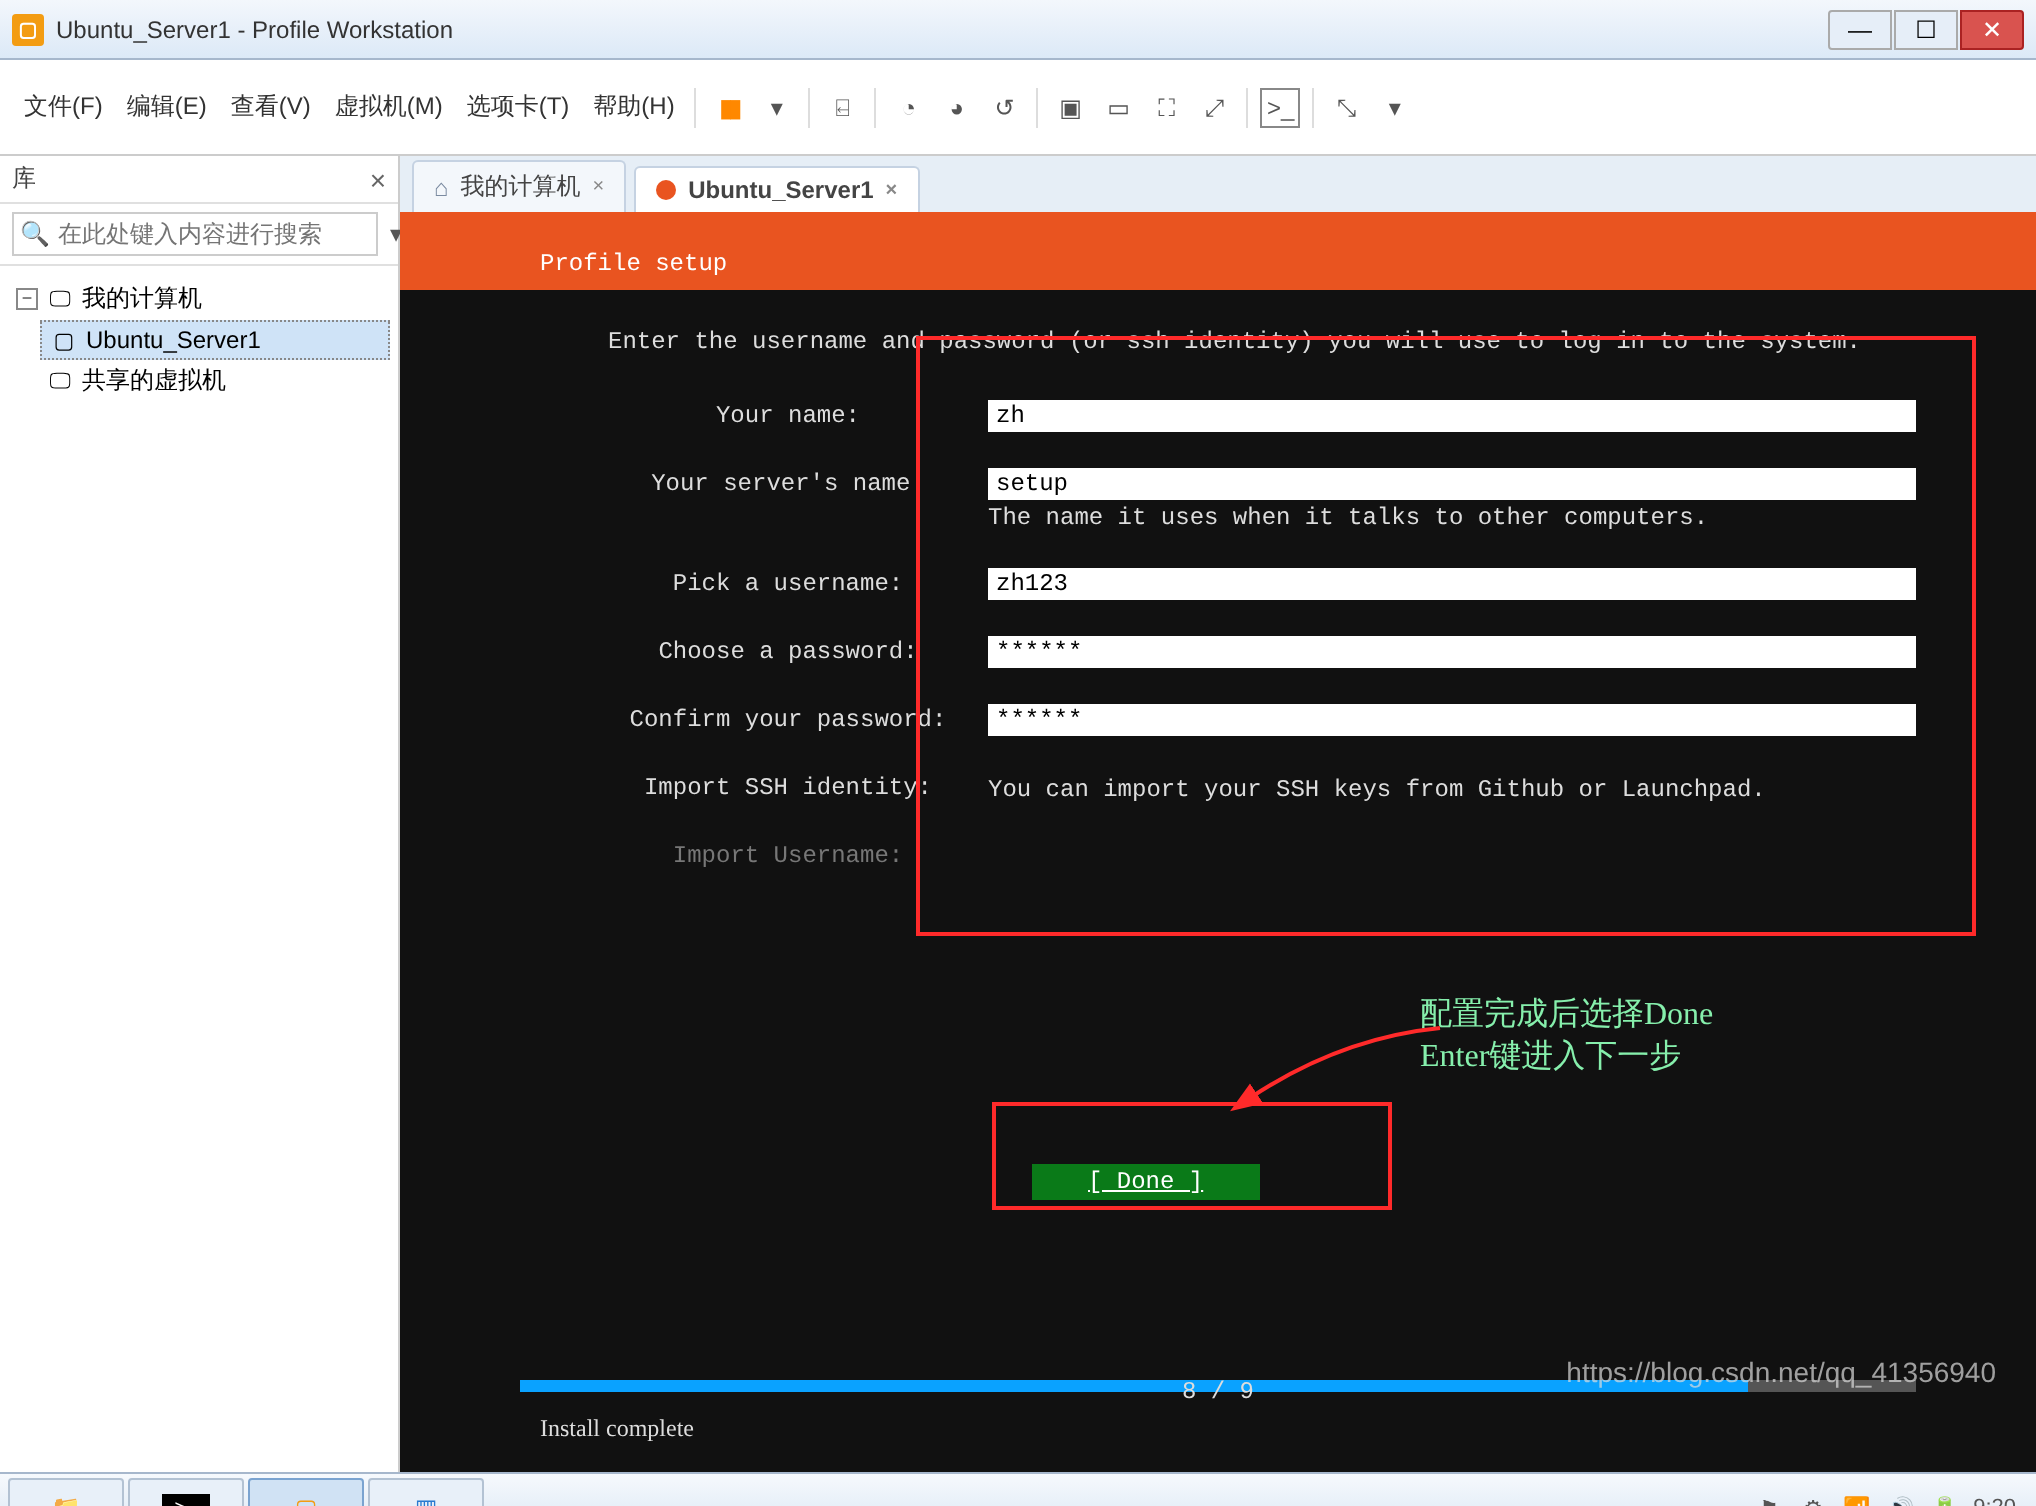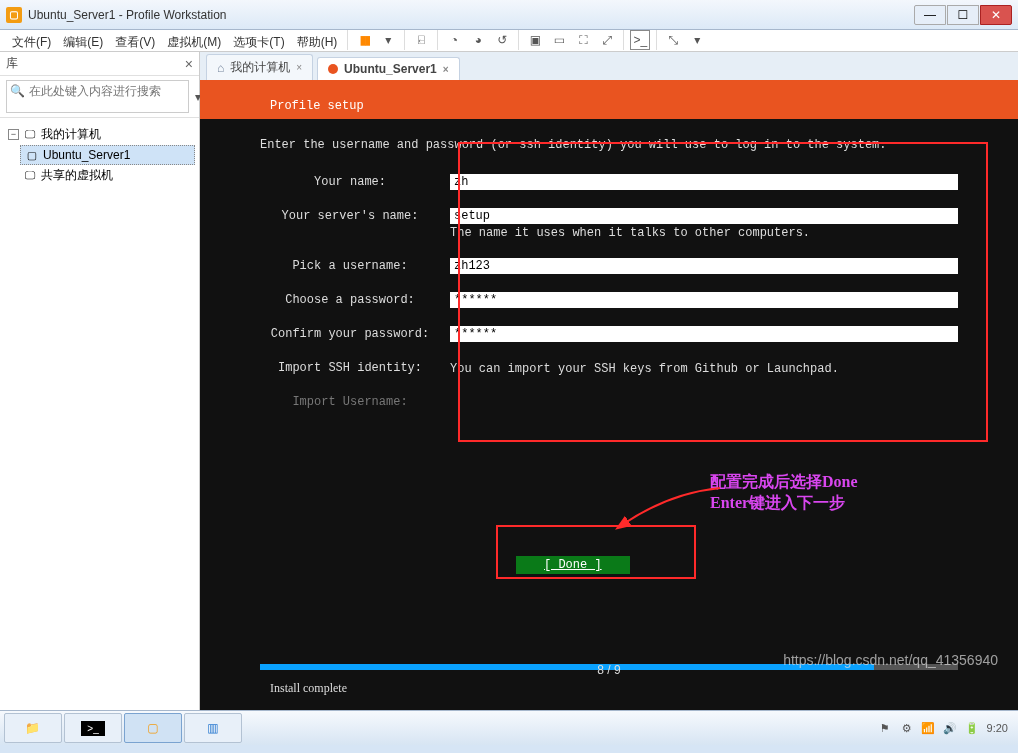--- a/index.html
+++ b/index.html
@@ -8,69 +8,69 @@
 
 .titlebar { height: 30px; background: linear-gradient(#f3f7fc, #dce9f7); border-bottom: 1px solid #a6b7cc; display: flex; align-items: center; padding: 0 6px; }
 .titlebar .app-icon { width: 16px; height: 16px; background: #f39c12; border-radius: 2px; margin-right: 6px; display: flex; align-items: center; justify-content: center; color: #fff; font-size: 10px; font-weight: bold; }
 .titlebar .title-text { flex: 1; color: #333; }
 .win-controls { display: flex; }
 .win-btn { width: 32px; height: 20px; margin-left: 1px; display: flex; align-items: center; justify-content: center; border: 1px solid #aaa; background: #e6eef8; }
 .win-btn.min { border-radius: 2px 0 0 2px; }
 .win-btn.close { background: #d9534f; color: #fff; border-radius: 0 2px 2px 0; border-color: #a22; }
 
 
-.menubar { height: 22px; background: #fff; border-bottom: 1px solid #ccc; display: flex; padding: 0 6px; gap: 0; }
+.menubar { height: 48px; background: #fff; border-bottom: 1px solid #ccc; display: flex; align-items: center; padding: 0 6px; gap: 0; }
 .menubar .menu-item { padding: 4px 6px; color: #333; cursor: default; }
 .menubar .sep { width: 1px; height: 20px; background: #ddd; margin: 0 4px; }
 .tb-icon { width: 20px; height: 20px; display: inline-flex; align-items: center; justify-content: center; color: #555; margin: 0 2px; }
 .pause-icon { color: #ff8800; font-weight: bold; letter-spacing: -2px; }
 
 
 .shell { display: flex; height: 658px; }
 .sidebar { width: 200px; background: #fff; border-right: 1px solid #ccc; display: flex; flex-direction: column; }
 .sidebar-header { display: flex; align-items: center; height: 24px; padding: 0 6px; color: #444; border-bottom: 1px solid #e0e0e0; }
 .sidebar-header .close-x { margin-left: auto; font-size: 14px; color: #666; }
 .search-row { display: flex; align-items: center; padding: 4px 6px; gap: 4px; border-bottom: 1px solid #e0e0e0; }
-.search-row input { flex: 1; border: 1px solid #ccc; padding: 3px 4px 14px 22px; font-size: 12px; }
+.search-row input { flex: 1; border: 1px solid #ccc; padding: 3px 4px 3px 22px; font-size: 12px; }
 .search-wrap { position: relative; flex: 1; }
 .search-wrap .mag { position: absolute; left: 4px; top: 4px; color: #888; }
 .tree { padding: 6px 4px; }
 .tree-node { display: flex; align-items: center; padding: 2px 2px 2px 4px; gap: 4px; }
 .tree-node.sel { background: #cfe3f7; border: 1px dotted #888; }
 .tree-indent1 { margin-left: 16px; }
 .tree-toggle { width: 11px; height: 11px; border: 1px solid #888; font-size: 9px; line-height: 9px; text-align: center; color: #444; }
 .tree-icon { width: 14px; height: 14px; display: inline-flex; align-items: center; justify-content: center; font-size: 11px; }
 
 .content { flex: 1; background: #e6eef6; display: flex; flex-direction: column; }
 .tabs { display: flex; align-items: flex-end; height: 28px; padding: 4px 6px 0; gap: 4px; }
 .tab { display: flex; align-items: center; gap: 6px; padding: 4px 10px; background: #f3f7fb; border: 1px solid #c5d2e2; border-bottom: none; border-radius: 3px 3px 0 0; color: #444; }
 .tab.active { background: #fff; font-weight: bold; }
 .tab .x { color: #888; font-size: 10px; }
 .tab .ubu-dot { width:10px;height:10px;border-radius:50%;background:#e95420;display:inline-block;}
 .tab .home-ico{color:#7a8aa0;}
 
 .vm-surface { flex: 1; background: #111; margin: 0; position: relative; overflow: hidden; }
 .console { position: absolute; left: 0; right: 0; top: 0; bottom: 0; font-family: "Courier New", monospace; color: #ddd; }
 .orange-band { background: #e95420; color: #fff; padding: 19px 0 6px 70px; font-family: "Courier New", monospace; }
-.form-area { padding: 18px 60px 6px; }
+.form-area { padding: 18px 60px 6px; margin-left: 44px; }
 .form-intro { margin-bottom: 20px; color: #ddd; line-height: 1.4; }
 .form-row { display: flex; align-items: flex-start; margin-bottom: 18px; }
 .form-label { width: 190px; text-align: center; padding-right: 10px; color: #ddd; line-height: 16px; }
 .form-field { flex: 1; }
 .form-input { background: #fff; color: #000; width: 100%; display: block; height: 16px; line-height: 16px; padding: 0 4px; font-family: "Courier New", monospace; }
 .form-hint { color: #ddd; margin-top: 2px; font-family: "Courier New", monospace; }
 .disabled-label { color: #777; }
 .red-box { border: 2px solid #ff2a2a; position: absolute; pointer-events: none; }
 .done-btn { display: inline-block; background: #0a7a18; color: #ffffff; padding: 2px 28px; font-family: "Courier New", monospace; text-decoration: underline; }
 .progress-wrap { position: absolute; left: 60px; right: 60px; bottom: 40px; }
 .progress-bar { height: 6px; background: #555; display: flex; }
 .progress-fill { background: #0aa2ff; height: 100%; }
-.progress-label { color: #ddd; text-align: center; margin-top: 0; font-family: Liberation Sans, sans-serif; position:absolute; left:0; right:0; top:-1px; }
+.progress-label { color: #ddd; text-align: center; margin-top: 0; font-family: Liberation Mono, monospace; position:absolute; left:0; right:0; top:-1px; }
 .status-line { position: absolute; left: 70px; bottom: 14px; color: #ddd; font-family: Liberation Serif, serif; }
-.annot { color: #d946ef; position: absolute; font-size: 16px; line-height:1.3; font-family: "SimSun", serif; font-weight: bold; }
+.annot { color: #86efac; position: absolute; font-size: 16px; line-height:1.3; font-family: "SimSun", serif; }
 .arrow-svg { position: absolute; }
 
 
 .taskbar { height: 35px; background: linear-gradient(#f6f9fd,#d7e5f3); border-top: 1px solid #a6b7cc; display: flex; align-items: center; padding: 0 4px; gap: 2px; }
 .task-btn { width: 58px; height: 30px; border: 1px solid #b3c2d3; background: #e8f0f9; display: flex; align-items: center; justify-content: center; border-radius: 2px; }
 .task-btn.active { background: #d0e2f4; border-color: #7aa3d0; }
 .systray { margin-left: auto; display: flex; align-items: center; gap: 6px; padding-right: 6px; color: #555; font-size: 11px; position: relative;}
 .systray .ic { width:16px;height:16px; display:inline-flex;align-items:center;justify-content:center;}
 .wm { position:absolute; right:20px; bottom:42px; color:rgba(220,220,220,.7); font-size:14px; font-family:Arial;}
 </style>

